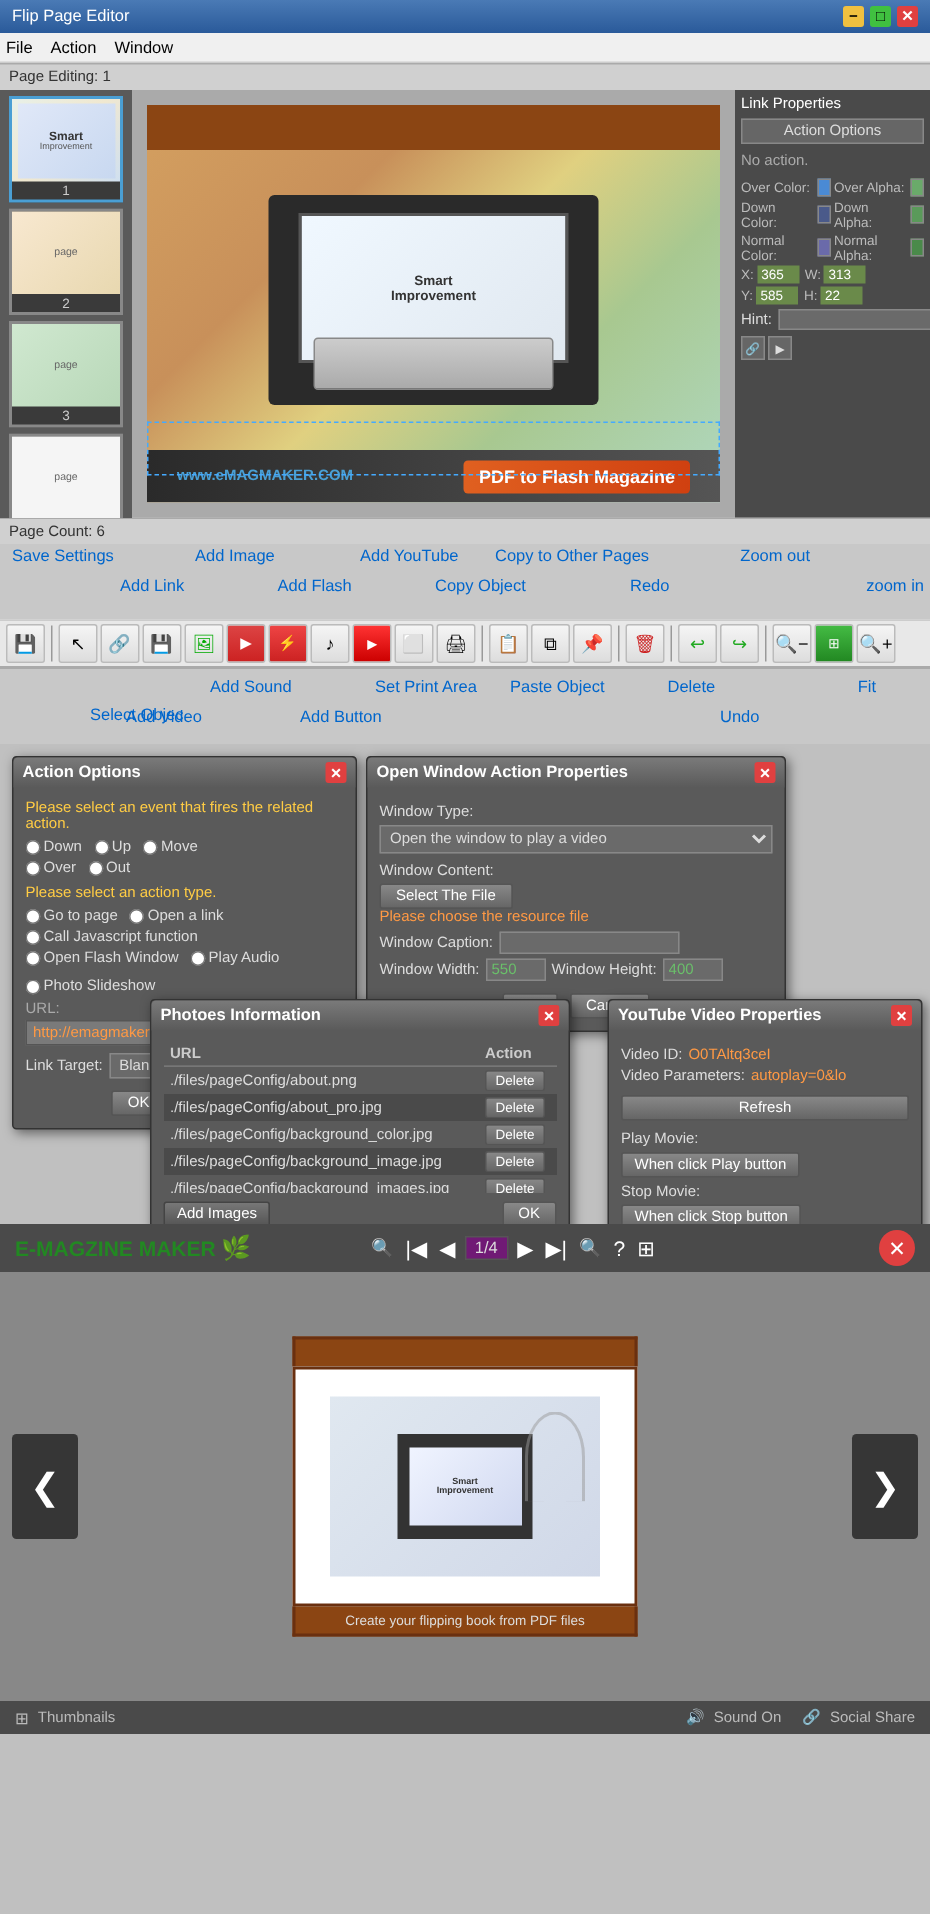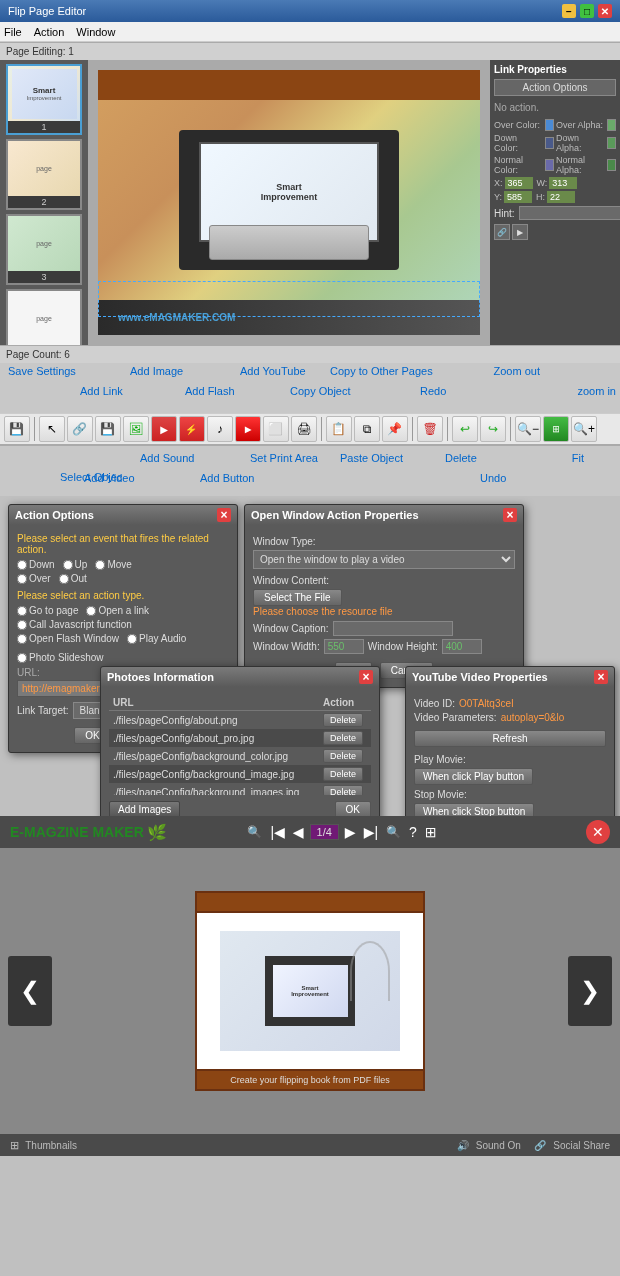--- a/index.html
+++ b/index.html
@@ -163,21 +163,21 @@
     
     .link-props {
       width: 130px;
       background: #4a4a4a;
       padding: 4px;
       font-size: 10px;
       color: #ddd;
     }
     .link-props-title {
       color: #fff;
-      font-weight: bold;
+      font-weight: normal;
       margin-bottom: 4px;
       font-size: 10px;
     }
     .action-options-btn {
       background: #666;
       color: #ddd;
       border: 1px solid #888;
       padding: 2px 6px;
       font-size: 10px;
       cursor: pointer;
@@ -628,20 +628,21 @@
               </div>
               <div style="width:40px;height:8px;background:#555;margin-top:2px;"></div>
               <div style="width:80px;height:6px;background:#444;"></div>
             </div>
           </div>
 
           <div style="position:absolute;bottom:40px;left:50%;transform:translateX(-50%);width:160px;height:35px;background:linear-gradient(to bottom,#ccc,#aaa);border-radius:3px;border:1px solid #888;"></div>
         </div>
         <div class="page-bottom-banner">
           <span class="banner-text-left">www.eMAGMAKER.COM</span>
+          <span class="banner-text-right">PDF to Flash Magazine</span>
         </div>
       </div>
     </div>
 
     <div style="position:absolute;bottom:28px;left:10px;right:10px;height:36px;border:1px dashed #4af;pointer-events:none;"></div>
   </div>
 
   <div class="link-props">
     <div class="link-props-title">Link Properties</div>
     <button class="action-options-btn">Action Options</button>

